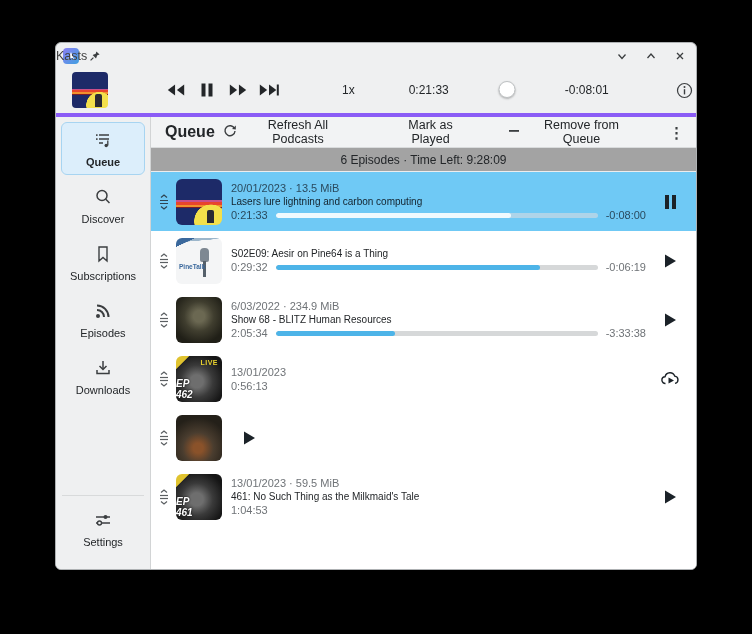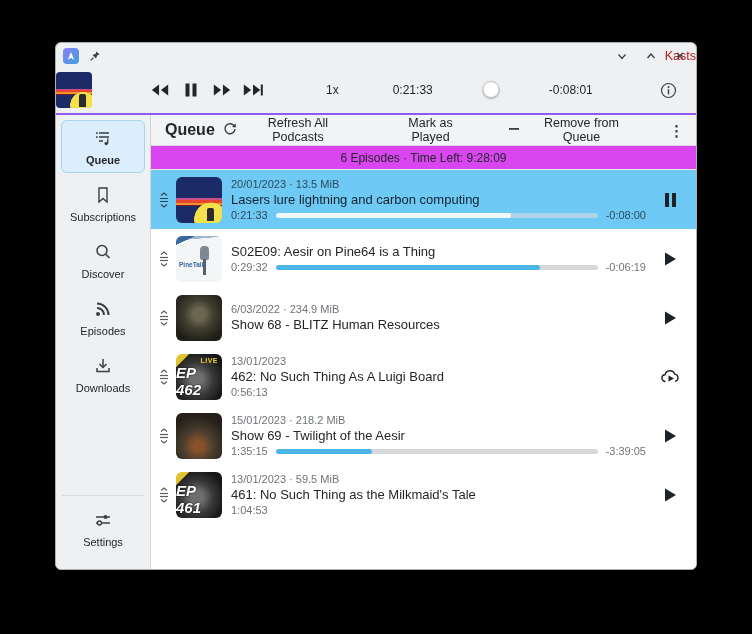--- a/index.html
+++ b/index.html
@@ -6,26 +6,26 @@
   .stage{position:relative;width:752px;height:634px;background:#000;overflow:hidden;
          font-family:"Liberation Sans","DejaVu Sans",sans-serif;color:#232629;}
   .window{position:absolute;left:55px;top:42px;width:642px;height:528px;background:#eff0f1;
           border:1px solid #aeb1b3;border-radius:6px;overflow:hidden;display:flex;flex-direction:column;box-sizing:border-box;}
 
   
   .titlebar{height:26px;flex:none;display:flex;align-items:center;padding:0 10px 0 7px;position:relative;}
   .appicon{width:16px;height:16px;border-radius:4px;background:linear-gradient(135deg,#8b7ff2,#3f9fe0);
            display:flex;align-items:center;justify-content:center;flex:none;}
   .pin{margin-left:10px;flex:none;display:flex;}
-  .win-title{position:absolute;left:0;right:0;text-align:right;font-size:12.5px;color:#b91c1c;pointer-events:none;}
+  .win-title{position:absolute;left:0;right:0;text-align:left;font-size:12.5px;color:#404040;pointer-events:none;}
   .winctl{margin-left:auto;display:flex;gap:17px;align-items:center;z-index:2;}
   .winctl span{display:flex;}
 
   
-  .playerbar{height:42px;flex:none;display:flex;align-items:center;padding:0 12px 2px 0;border-bottom:2px solid #8b5cf6;gap:46px;}
+  .playerbar{height:42px;flex:none;display:flex;align-items:center;padding:0 12px 2px 16px;border-bottom:4px solid #8b5cf6;gap:46px;}
   .thumb{width:36px;height:36px;border-radius:4px;flex:none;position:relative;overflow:hidden;}
   .transport{display:flex;align-items:center;gap:4px;margin-left:8px;}
   .tbtn{width:27px;height:28px;border:none;background:transparent;display:flex;align-items:center;justify-content:center;padding:0;}
   .speed{font-size:12px;margin-left:14px;width:22px;text-align:center;}
   .ptime{font-size:12px;margin:0 8px;white-space:nowrap;}
   .slider{flex:1;height:18px;position:relative;margin:0 4px;}
   .slider .track{position:absolute;left:0;right:0;top:6px;height:6px;border-radius:3px;background:#d3d5d6;}
   .slider .fill{position:absolute;left:0;top:6px;height:6px;border-radius:3px;background:#55b9ea;width:0;}
   .slider .handle{position:absolute;top:0;width:17px;height:17px;border-radius:50%;background:#fff;
                   border:1px solid #bdc0c2;box-shadow:0 1px 2px rgba(0,0,0,.25);transform:translateX(-50%);box-sizing:border-box;}
@@ -41,30 +41,30 @@
   .side-spacer{flex:1;}
   .side-divider{height:1px;background:#d8dadb;margin:0 6px 4px;}
   .side-item.settings{margin-bottom:14px;}
 
   .content{flex:1;display:flex;flex-direction:column;min-width:0;background:#fff;}
   .content-header{height:30px;flex:none;background:#f2f3f4;border-bottom:1px solid #d9dbdc;display:flex;align-items:center;padding:0 8px 0 14px;}
   .content-header h1{font-size:16px;font-weight:600;margin:0;}
   .toolbar{margin-left:auto;display:flex;align-items:center;gap:20px;}
   .tool{display:flex;align-items:center;gap:6px;font-size:12.5px;border:none;background:transparent;padding:3px 8px;color:#232629;}
   .overflow{border:none;background:transparent;font-size:15px;font-weight:bold;color:#3b3e40;padding:0 4px;line-height:1;}
-  .infobar{height:23px;flex:none;background:#d946ef;border-bottom:1px solid #ececed;display:flex;align-items:center;justify-content:center;font-size:12px;}
+  .infobar{height:23px;flex:none;background:#a3a3a3;border-bottom:1px solid #ececed;display:flex;align-items:center;justify-content:center;font-size:12px;}
 
   .list{flex:1;background:#fff;overflow:hidden;}
   .row{height:59px;display:flex;align-items:center;padding:0 8px 0 5px;box-sizing:border-box;}
   .row.selected{background:#6fc9f5;}
   .drag{width:16px;flex:none;display:flex;justify-content:center;color:#5b5f62;}
   .art{width:46px;height:46px;border-radius:6px;flex:none;margin:0 9px 0 4px;position:relative;overflow:hidden;}
   .einfo{flex:1;min-width:0;display:flex;flex-direction:column;gap:2px;padding-right:6px;}
   .emeta{font-size:11px;color:#6f7377;white-space:nowrap;}
-  .etitle{font-size:13px;color:#232629;font-weight:500;white-space:nowrap;overflow:hidden;text-overflow:ellipsis;}
+  .etitle{font-size:10px;color:#232629;font-weight:500;white-space:nowrap;overflow:hidden;text-overflow:ellipsis;}
   .eprog{display:flex;align-items:center;gap:8px;font-size:11px;color:#6f7377;}
   .pbar{flex:1;height:5px;border-radius:3px;background:#d6d8d9;position:relative;overflow:hidden;}
   .pbar .pfill{position:absolute;left:0;top:0;bottom:0;border-radius:3px;background:#4db4e8;width:0;}
   .row.selected .emeta,.row.selected .eprog{color:#2a4a5e;}
   .row.selected .etitle{color:#13222c;}
   .row.selected .pbar{background:#aed4e9;}
   .row.selected .pbar .pfill{background:#f0fafe;}
   .action{width:36px;flex:none;border:none;background:transparent;display:flex;align-items:center;justify-content:center;padding:0;}
 
   
@@ -78,21 +78,21 @@
      linear-gradient(135deg,#274e79 0 7%,rgba(0,0,0,0) 7.5%),#f4f5f6;}
   .art-pinetalk .art-label{position:absolute;left:3px;bottom:14px;font-size:6.5px;color:#3a689c;font-weight:bold;}
   .art-pinetalk .mic{position:absolute;right:13px;top:10px;width:9px;height:14px;background:#7e8892;border-radius:4px 4px 2px 2px;}
   .art-pinetalk .mic:after{content:"";position:absolute;left:3px;top:13px;width:3px;height:16px;background:#55606a;}
   .art-show68{background:radial-gradient(circle at 50% 42%, #6b6852 0 16%, #403e2f 42%, #201f17 78%);}
   .art-show69{background:radial-gradient(circle at 48% 72%, #8a522a 0 12%, #4a3d2f 38%, #242019 75%);}
   .art-fish{background:
      linear-gradient(135deg,#e0c32f 0 14%,rgba(0,0,0,0) 14.5%),
      radial-gradient(circle at 45% 55%, #6e6e6e 0 18%, #3a3a3a 45%, #151515 80%);}
   .art-fish .live{position:absolute;top:3px;right:4px;font-size:7px;font-weight:bold;color:#e8d22f;letter-spacing:.5px;}
-  .art-fish .badge{position:absolute;bottom:2px;right:18px;font-size:15px;font-style:italic;font-weight:bold;color:#fff;text-shadow:0 0 2px #000;}
+  .art-fish .badge{position:absolute;bottom:2px;right:18px;font-size:10px;font-style:italic;font-weight:bold;color:#fff;text-shadow:0 0 2px #000;}
 </style>
 </head>
 <body>
 
 <div class="stage">
   <div class="window">
 
     <div class="titlebar">
       <span class="appicon">
         <svg width="10" height="10" viewBox="0 0 10 10">
@@ -203,33 +203,33 @@
                 <rect x="3" y="8.3" width="1.6" height="1.6" fill="#3b3e40"></rect>
                 <circle cx="13.2" cy="15.5" r="1.7" fill="#3b3e40"></circle>
                 <line x1="14.8" y1="15.5" x2="14.8" y2="10.5" stroke="#3b3e40" stroke-width="1.3"></line>
               </svg>
           </span>
           <span class="side-label">Queue</span>
         </div>
         <div class="side-item">
           <span>
             <svg width="20" height="20" viewBox="0 0 20 20">
-                <path d="M6 3 H14 V17 L10 13.4 L6 17 Z" fill="none" stroke="#3b3e40" stroke-width="1.4"></path>
-              </svg>
-          </span>
-          <span class="side-label">Subscriptions</span>
-        </div>
-        <div class="side-item">
-          <span>
-            <svg width="20" height="20" viewBox="0 0 20 20">
                 <circle cx="9" cy="8.5" r="5" fill="none" stroke="#3b3e40" stroke-width="1.5"></circle>
                 <line x1="12.8" y1="12.3" x2="16.5" y2="16" stroke="#3b3e40" stroke-width="1.5"></line>
               </svg>
           </span>
           <span class="side-label">Discover</span>
+        </div>
+        <div class="side-item">
+          <span>
+            <svg width="20" height="20" viewBox="0 0 20 20">
+                <path d="M6 3 H14 V17 L10 13.4 L6 17 Z" fill="none" stroke="#3b3e40" stroke-width="1.4"></path>
+              </svg>
+          </span>
+          <span class="side-label">Subscriptions</span>
         </div>
         <div class="side-item">
           <span>
             <svg width="20" height="20" viewBox="0 0 20 20">
                 <circle cx="5" cy="15" r="2" fill="#3b3e40"></circle>
                 <path d="M4 9 A7 7 0 0 1 11 16" fill="none" stroke="#3b3e40" stroke-width="2"></path>
                 <path d="M4 4.5 A11.5 11.5 0 0 1 15.5 16" fill="none" stroke="#3b3e40" stroke-width="2"></path>
               </svg>
           </span>
           <span class="side-label">Episodes</span>
@@ -360,20 +360,27 @@
                   <polyline points="3,3.5 6,1 9,3.5" fill="none" stroke="#5b5f62" stroke-width="1.2"></polyline>
                   <line x1="2" y1="6.5" x2="10" y2="6.5" stroke="#5b5f62" stroke-width="1.2"></line>
                   <line x1="2" y1="9.5" x2="10" y2="9.5" stroke="#5b5f62" stroke-width="1.2"></line>
                   <polyline points="3,12.5 6,15 9,12.5" fill="none" stroke="#5b5f62" stroke-width="1.2"></polyline>
                 </svg>
             </span>
             <span class="art art-show68"></span>
             <div class="einfo">
               <div class="emeta">6/03/2022  ·  234.9 MiB</div>
               <div class="etitle">Show 68 - BLITZ Human Resources</div>
+              <div class="eprog">
+                <span>2:05:34</span>
+                <span class="pbar">
+                    <span class="pfill" style="width: 37%;"></span>
+                  </span>
+                <span>-3:33:38</span>
+              </div>
             </div>
             <button class="action">
               <svg width="16" height="16" viewBox="0 0 16 16">
                   <polygon points="3,1.5 14,8 3,14.5" fill="#1b2228"></polygon>
                 </svg>
             </button>
           </div>
 
           <div class="row">
             <span class="drag">
@@ -383,21 +390,20 @@
                   <line x1="2" y1="9.5" x2="10" y2="9.5" stroke="#5b5f62" stroke-width="1.2"></line>
                   <polyline points="3,12.5 6,15 9,12.5" fill="none" stroke="#5b5f62" stroke-width="1.2"></polyline>
                 </svg>
             </span>
             <span class="art art-fish">
               <span class="live">LIVE</span>
               <span class="badge">EP 462</span>
             </span>
             <div class="einfo">
               <div class="emeta">13/01/2023</div>
-              <div class="etitle">462: No Such Thing As A Luigi Board</div>
               <div class="eprog">
                 <span>0:56:13</span>
               </div>
             </div>
             <button class="action">
               <svg width="20" height="17" viewBox="0 0 20 17">
                   <path d="M5.5 13.5 a3.4 3.4 0 0 1 -.4 -6.8 a5 5 0 0 1 9.6 -.6 a3.7 3.7 0 0 1 .3 7.3" fill="none" stroke="#1b2228" stroke-width="1.4"></path>
                   <polygon points="8.5,7.5 14,10.5 8.5,13.5" fill="#1b2228"></polygon>
                 </svg>
             </button>
@@ -406,31 +412,20 @@
           <div class="row">
             <span class="drag">
               <svg width="12" height="16" viewBox="0 0 12 16">
                   <polyline points="3,3.5 6,1 9,3.5" fill="none" stroke="#5b5f62" stroke-width="1.2"></polyline>
                   <line x1="2" y1="6.5" x2="10" y2="6.5" stroke="#5b5f62" stroke-width="1.2"></line>
                   <line x1="2" y1="9.5" x2="10" y2="9.5" stroke="#5b5f62" stroke-width="1.2"></line>
                   <polyline points="3,12.5 6,15 9,12.5" fill="none" stroke="#5b5f62" stroke-width="1.2"></polyline>
                 </svg>
             </span>
             <span class="art art-show69"></span>
-            <div class="einfo">
-              <div class="emeta">15/01/2023  ·  218.2 MiB</div>
-              <div class="etitle">Show 69 - Twilight of the Aesir</div>
-              <div class="eprog">
-                <span>1:35:15</span>
-                <span class="pbar">
-                    <span class="pfill" style="width: 30%;"></span>
-                  </span>
-                <span>-3:39:05</span>
-              </div>
-            </div>
             <button class="action">
               <svg width="16" height="16" viewBox="0 0 16 16">
                   <polygon points="3,1.5 14,8 3,14.5" fill="#1b2228"></polygon>
                 </svg>
             </button>
           </div>
 
           <div class="row">
             <span class="drag">
               <svg width="12" height="16" viewBox="0 0 12 16">

